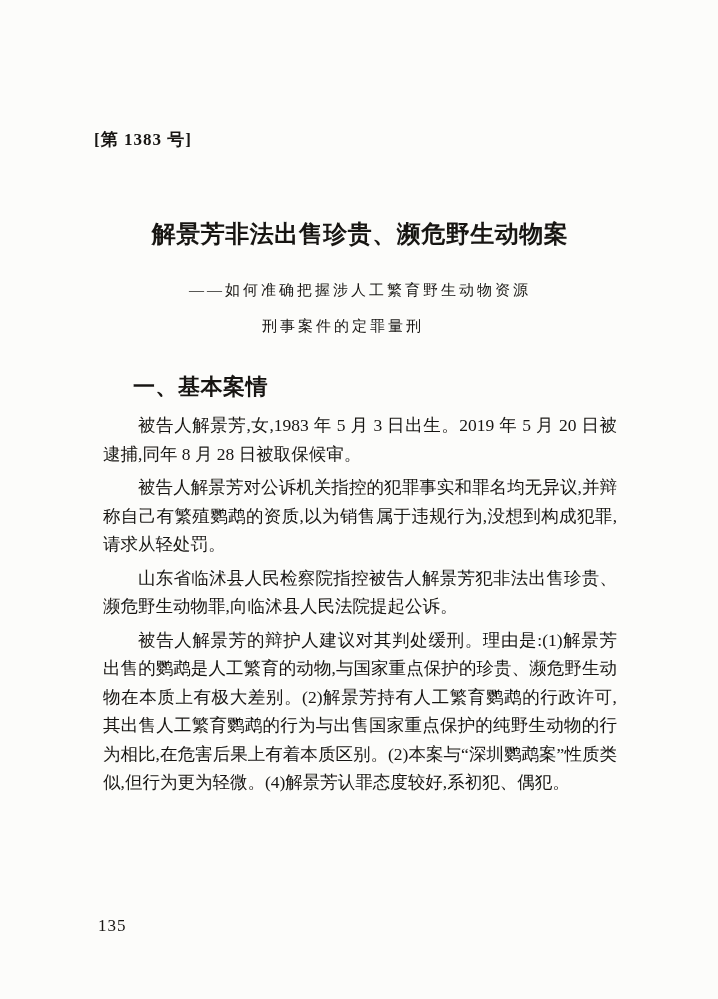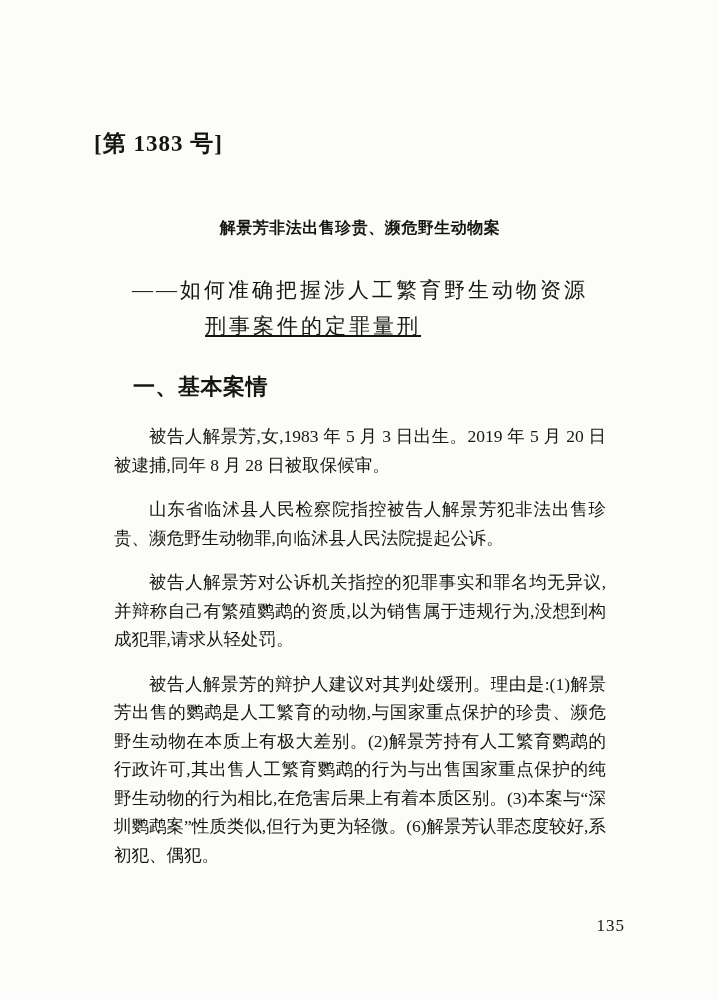--- a/index.html
+++ b/index.html
@@ -14,84 +14,82 @@
     margin: 0 auto;
     background: #fcfcfa;
     color: #171512;
     font-family: "Liberation Serif", "DejaVu Serif", serif;
     overflow: hidden;
   }
   .case-number {
     position: absolute;
     left: 94px;
     top: 128px;
-    font-size: 23px;
+    font-size: 17px;
     font-weight: bold;
     letter-spacing: 1px;
     white-space: nowrap;
   }
   .title-block {
     position: absolute;
     left: 98px;
     top: 218px;
     width: 524px;
     text-align: center;
   }
   .main-title {
     margin: 0;
-    font-size: 16px;
+    font-size: 24px;
     font-weight: bold;
     letter-spacing: 0.5px;
     white-space: nowrap;
   }
   .subtitle {
     position: absolute;
     left: 98px;
     top: 272px;
     width: 524px;
     text-align: center;
   }
   .subtitle-inner {
     display: inline-block;
     text-align: left;
-    font-size: 21px;
+    font-size: 15px;
     letter-spacing: 3px;
     line-height: 36px;
   }
   .subtitle-line2 {
     padding-left: 73px;
-    text-decoration: underline;
   }
   .section-heading {
     position: absolute;
     left: 133px;
     top: 372px;
     font-size: 22px;
     font-weight: bold;
     letter-spacing: 0.5px;
   }
   .body-text {
     position: absolute;
     left: 98px;
     top: 406px;
     width: 524px;
     font-size: 17.5px;
     line-height: 28.5px;
     text-align: justify;
   }
   .body-text p {
-    margin: 16px;
+    margin: 5px;
     text-indent: 2em;
   }
   .page-number {
     position: absolute;
     left: 98px;
     top: 916px;
     width: 527px;
-    text-align: right;
     font-size: 17px;
     letter-spacing: 1px;
   }
 </style>
 </head>
 <body>
 
 <div class="page">
 
   <div class="case-number">[第 1383 号]</div>
@@ -104,20 +102,20 @@
     <div class="subtitle-inner">
       <div class="subtitle-line1">——如何准确把握涉人工繁育野生动物资源</div>
       <div class="subtitle-line2">刑事案件的定罪量刑</div>
     </div>
   </div>
 
   <div class="section-heading">一、基本案情</div>
 
   <div class="body-text">
     <p>被告人解景芳,女,1983 年 5 月 3 日出生。2019 年 5 月 20 日被逮捕,同年 8 月 28 日被取保候审。</p>
+    <p>被告人解景芳对公诉机关指控的犯罪事实和罪名均无异议,并辩称自己有繁殖鹦鹉的资质,以为销售属于违规行为,没想到构成犯罪,请求从轻处罚。</p>
     <p>山东省临沭县人民检察院指控被告人解景芳犯非法出售珍贵、濒危野生动物罪,向临沭县人民法院提起公诉。</p>
-    <p>被告人解景芳对公诉机关指控的犯罪事实和罪名均无异议,并辩称自己有繁殖鹦鹉的资质,以为销售属于违规行为,没想到构成犯罪,请求从轻处罚。</p>
-    <p>被告人解景芳的辩护人建议对其判处缓刑。理由是:(1)解景芳出售的鹦鹉是人工繁育的动物,与国家重点保护的珍贵、濒危野生动物在本质上有极大差别。(2)解景芳持有人工繁育鹦鹉的行政许可,其出售人工繁育鹦鹉的行为与出售国家重点保护的纯野生动物的行为相比,在危害后果上有着本质区别。(3)本案与“深圳鹦鹉案”性质类似,但行为更为轻微。(6)解景芳认罪态度较好,系初犯、偶犯。</p>
+    <p>被告人解景芳的辩护人建议对其判处缓刑。理由是:(1)解景芳出售的鹦鹉是人工繁育的动物,与国家重点保护的珍贵、濒危野生动物在本质上有极大差别。(2)解景芳持有人工繁育鹦鹉的行政许可,其出售人工繁育鹦鹉的行为与出售国家重点保护的纯野生动物的行为相比,在危害后果上有着本质区别。(2)本案与“深圳鹦鹉案”性质类似,但行为更为轻微。(4)解景芳认罪态度较好,系初犯、偶犯。</p>
   </div>
 
   <div class="page-number">135</div>
 
 </div>
 
 </body></html>

